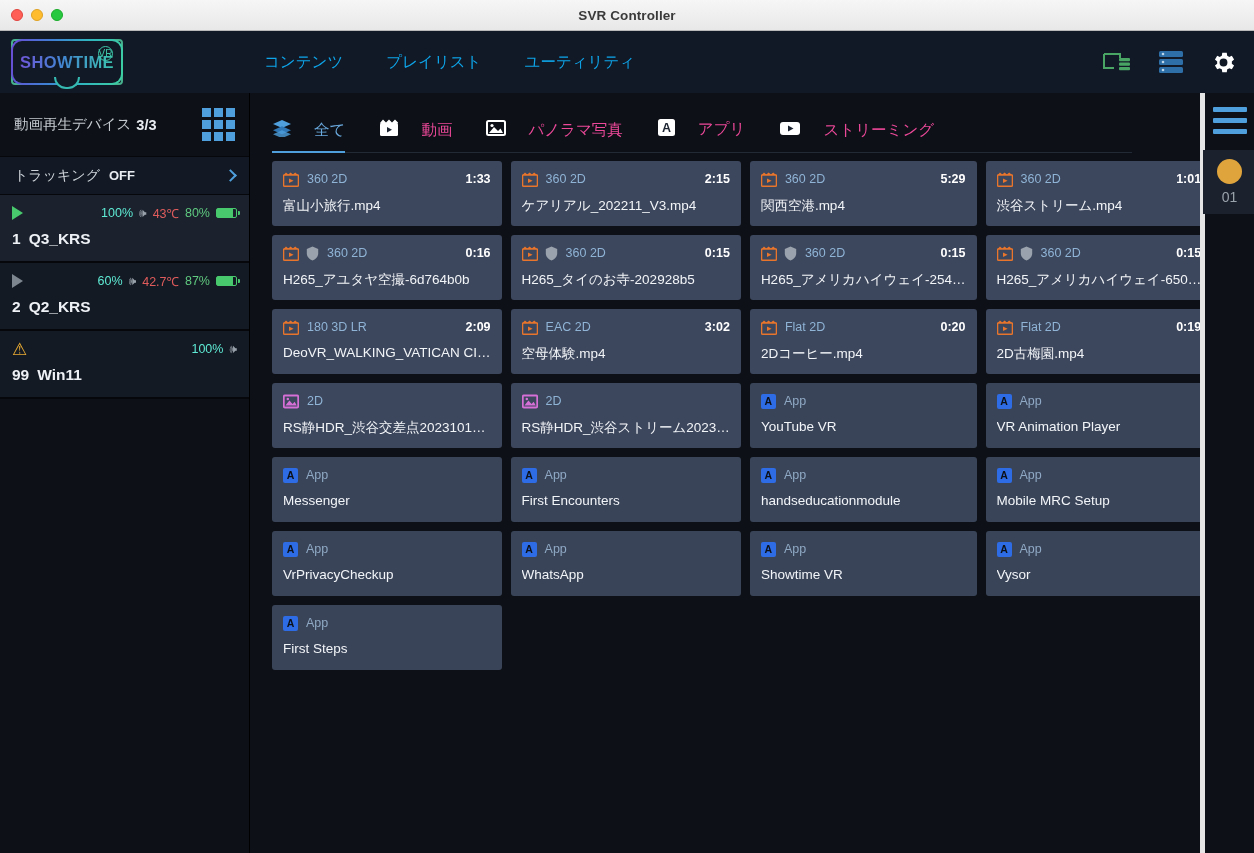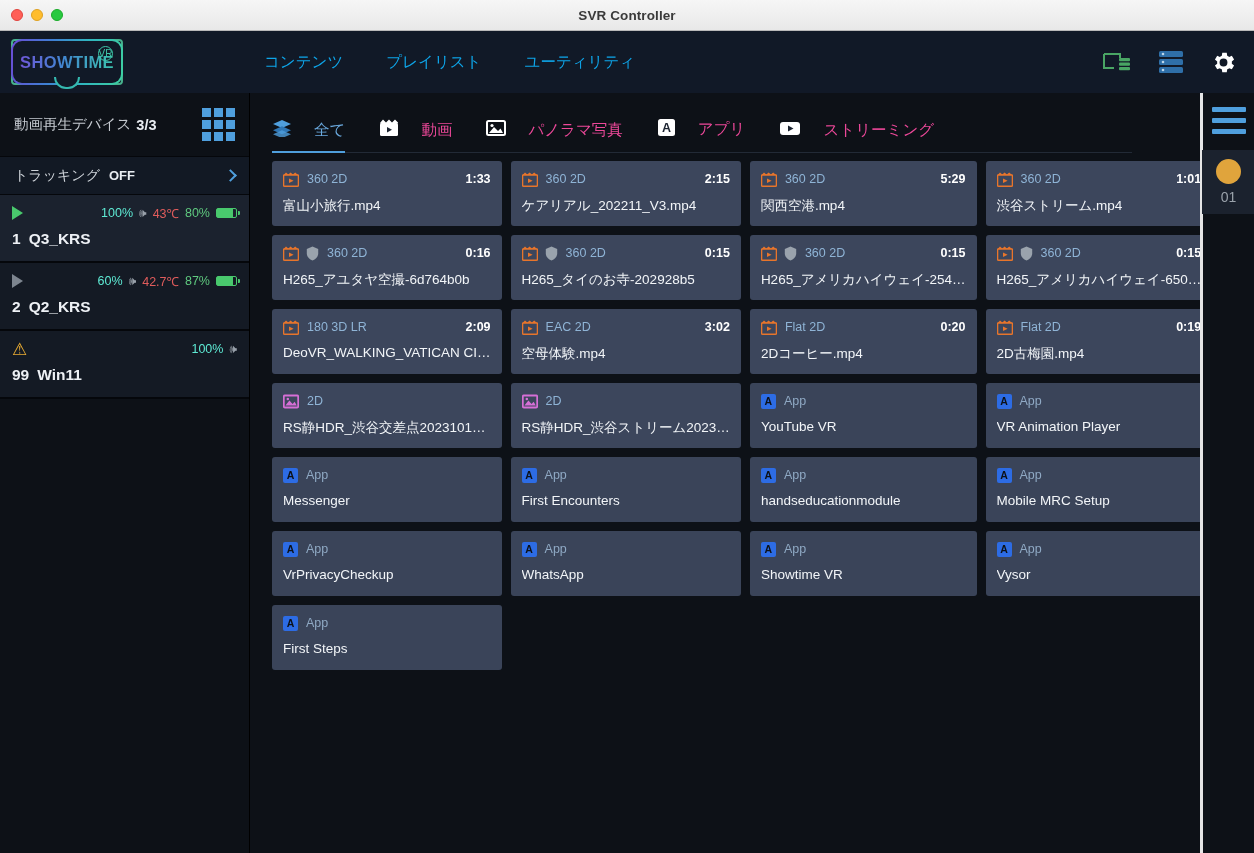--- a/index.html
+++ b/index.html
@@ -195,21 +195,21 @@
   .shield-ic { width: 13px; height: 15px; flex: 0 0 13px; }
   .appsq {
     width: 15px; height: 15px; background: #2d6ce4; border-radius: 2px;
     color: #0d1117; font-size: 10.5px; font-weight: bold;
     display: flex; align-items: center; justify-content: center; flex: 0 0 15px;
   }
 
   
   #rightrail {
     width: 54px; flex: 0 0 54px; background: #0d1117;
-    border-left: 3px solid #e5e5e5;
+    border-left: 5px solid #e5e5e5;
     display: flex; flex-direction: column; align-items: center;
   }
   #rr-menu { padding-top: 14px; display: flex; flex-direction: column; gap: 6px; cursor: pointer; }
   #rr-menu i { display: block; width: 34px; height: 5px; background: #4f9fdd; border-radius: 1px; }
   #rr-slot {
     margin-top: 16px; width: 54px; height: 64px; background: #1b222e;
     display: flex; flex-direction: column; align-items: center; justify-content: center;
     cursor: pointer;
   }
   .rr-dot { width: 25px; height: 25px; border-radius: 50%; background: #e0a43c; }

